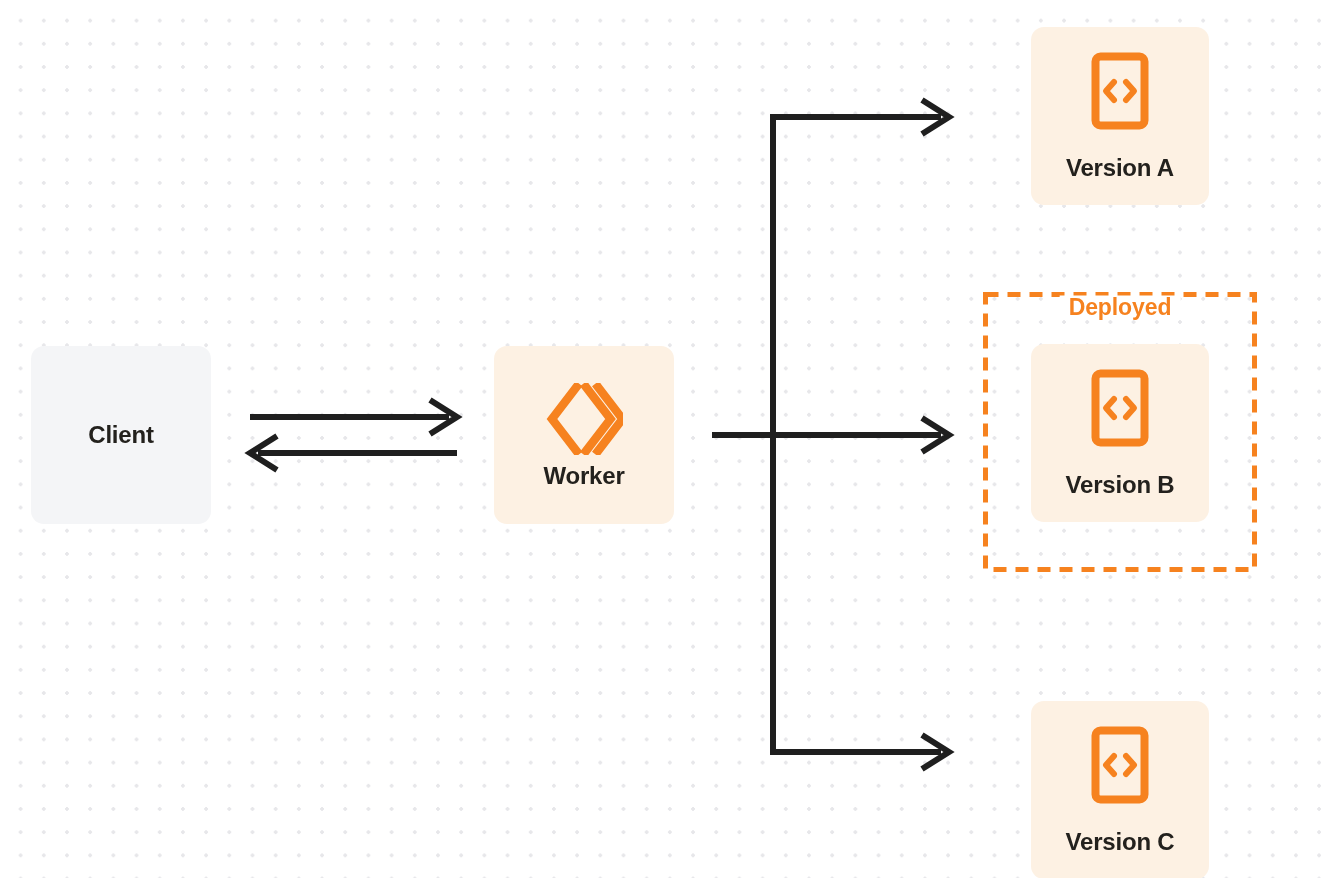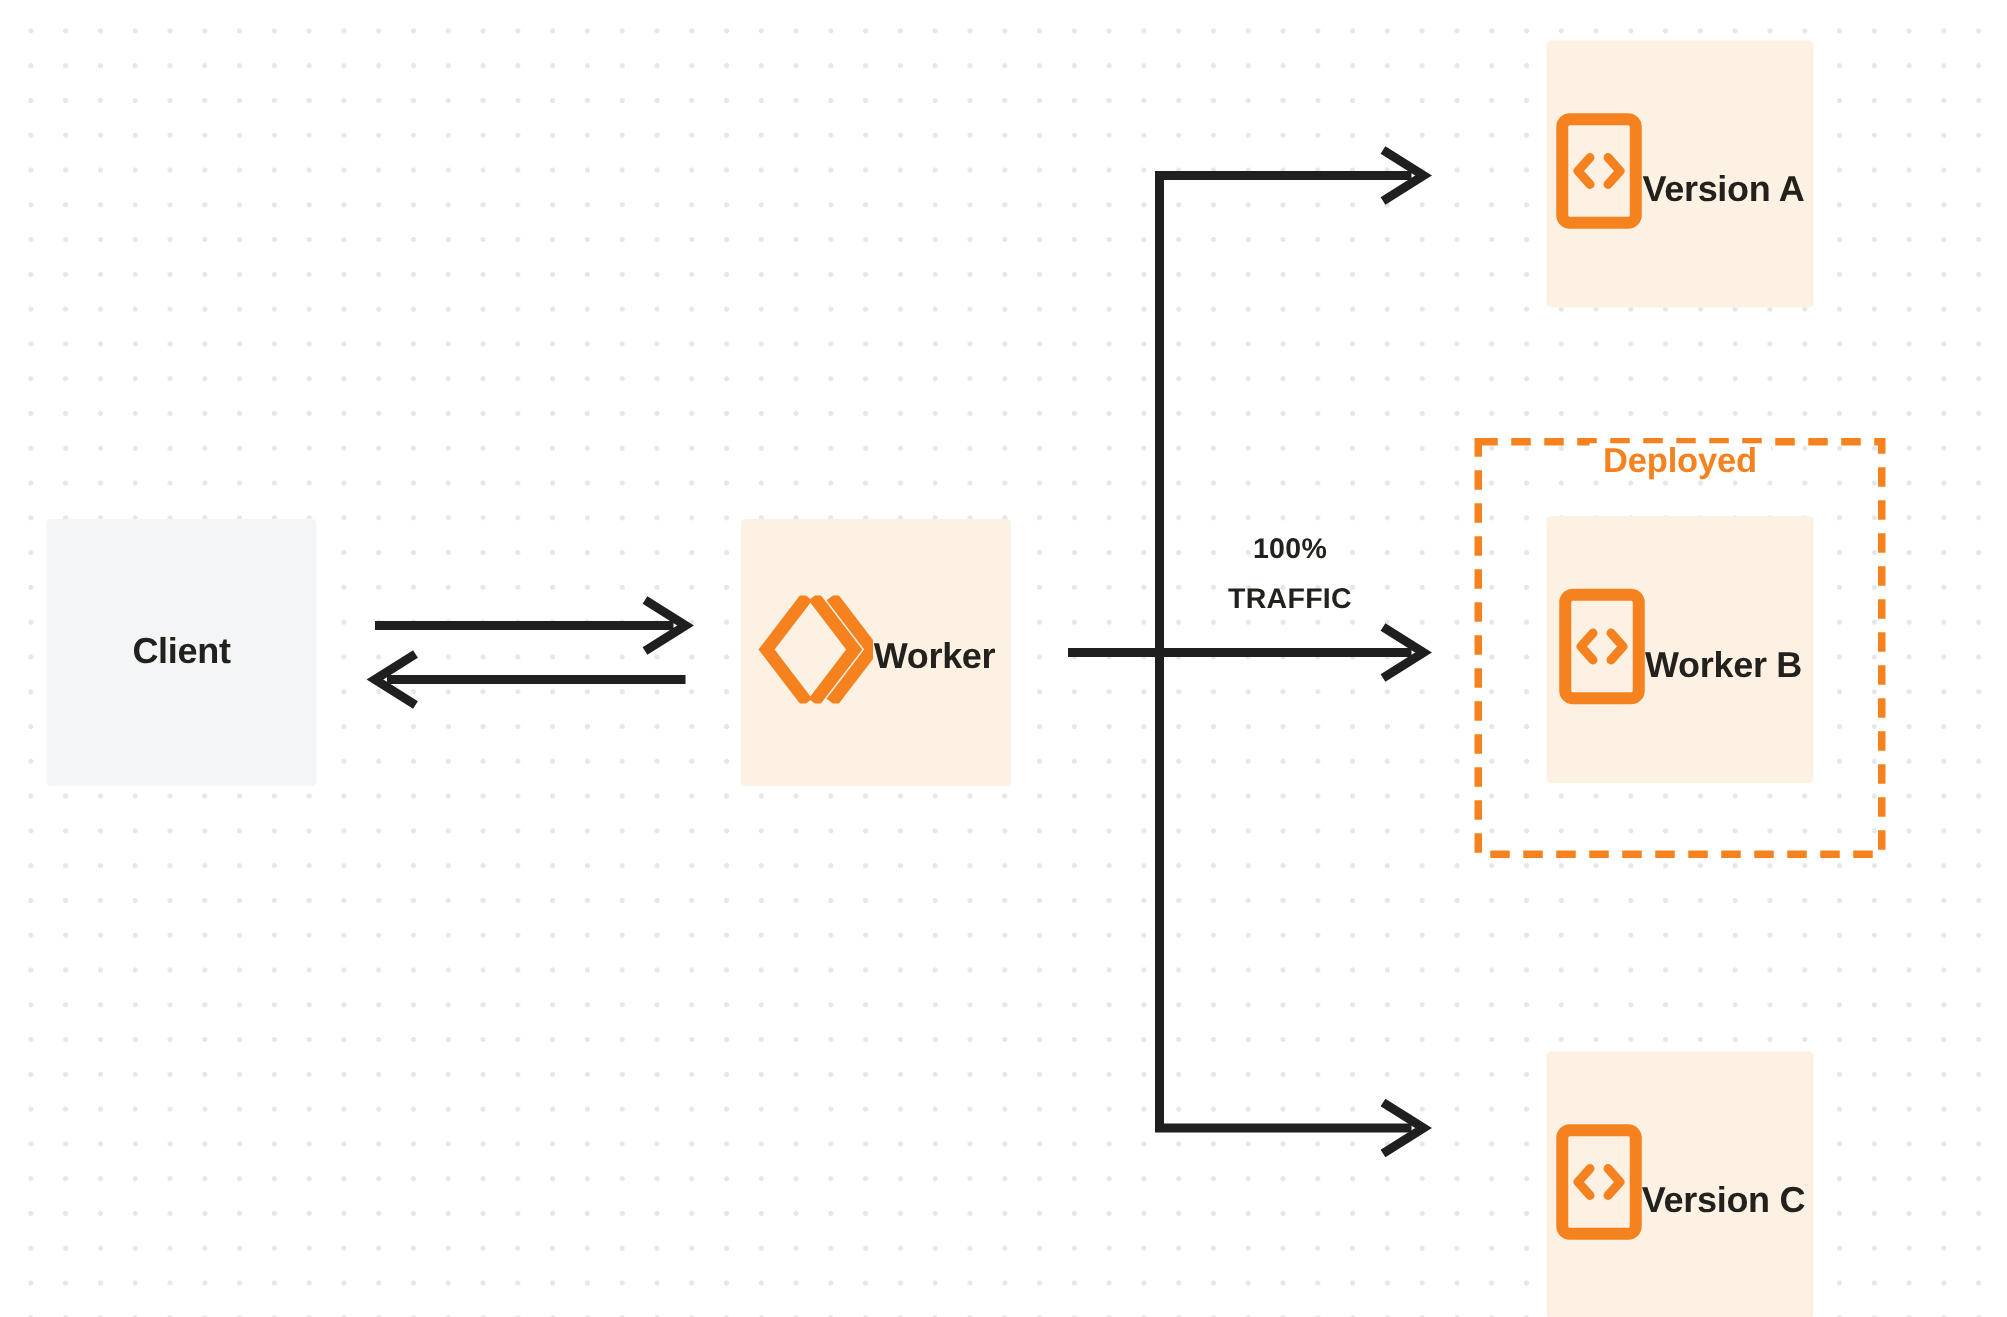--- a/index.html
+++ b/index.html
@@ -22,24 +22,24 @@
     background-image: radial-gradient(circle, #e7e7ea 1.6px, rgba(255,255,255,0) 1.7px);
     background-size: 23.2px 23.2px;
     background-position: 9px 9px;
   }
 
   
   .node {
     position: absolute;
     box-sizing: border-box;
     display: flex;
-    flex-direction: row;
+    flex-direction: column;
     align-items: center;
     justify-content: center;
-    border-radius: 3px;
+    border-radius: 13px;
   }
 
   .node-label {
     font-size: 24px;
     font-weight: bold;
     color: #23211d;
     letter-spacing: -0.2px;
     line-height: 1;
   }
 
@@ -174,21 +174,21 @@
   </div>
 
   <div class="node version-node" id="version-b-node">
     <span class="code-icon">
       <svg width="58" height="78" viewBox="0 0 58 78" fill="none" xmlns="http://www.w3.org/2000/svg">
         <rect x="4.5" y="4.5" width="49" height="69" rx="5" ry="5" stroke="#f6821f" stroke-width="8" fill="none"></rect>
         <path d="M23 30 L15 39 L23 48" stroke="#f6821f" stroke-width="6" stroke-linecap="round" stroke-linejoin="round" fill="none"></path>
         <path d="M35 30 L43 39 L35 48" stroke="#f6821f" stroke-width="6" stroke-linecap="round" stroke-linejoin="round" fill="none"></path>
       </svg>
     </span>
-    <span class="node-label">Worker B</span>
+    <span class="node-label">Version B</span>
   </div>
 
   <div class="node version-node" id="version-c-node">
     <span class="code-icon">
       <svg width="58" height="78" viewBox="0 0 58 78" fill="none" xmlns="http://www.w3.org/2000/svg">
         <rect x="4.5" y="4.5" width="49" height="69" rx="5" ry="5" stroke="#f6821f" stroke-width="8" fill="none"></rect>
         <path d="M23 30 L15 39 L23 48" stroke="#f6821f" stroke-width="6" stroke-linecap="round" stroke-linejoin="round" fill="none"></path>
         <path d="M35 30 L43 39 L35 48" stroke="#f6821f" stroke-width="6" stroke-linecap="round" stroke-linejoin="round" fill="none"></path>
       </svg>
     </span>
@@ -220,18 +220,14 @@
       <line x1="712" y1="435" x2="941" y2="435" stroke="#1f1f1f" stroke-width="6"></line>
       <path d="M922 418 L949 435 L922 452" fill="none" stroke="#1f1f1f" stroke-width="6" stroke-linecap="butt" stroke-linejoin="miter"></path>
     </g>
 
     <g>
       <line x1="770" y1="752" x2="941" y2="752" stroke="#1f1f1f" stroke-width="6"></line>
       <path d="M922 735 L949 752 L922 769" fill="none" stroke="#1f1f1f" stroke-width="6" stroke-linecap="butt" stroke-linejoin="miter"></path>
     </g>
   </svg>
 
-  <div id="traffic-label">
-    <span class="traffic-line">100%</span>
-    <span class="traffic-line">TRAFFIC</span>
-  </div>
 
 </div>
 
 </body></html>

